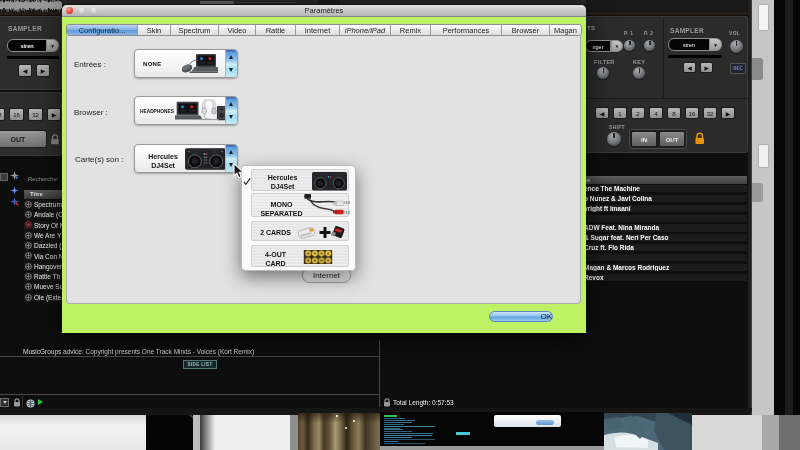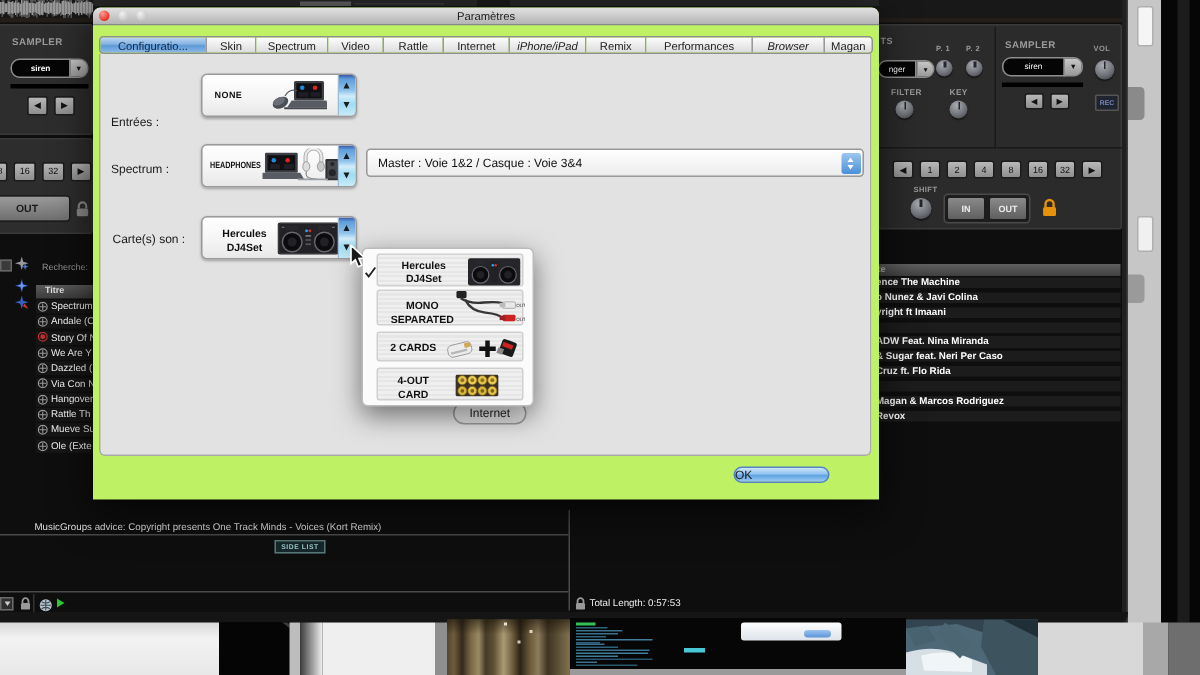--- a/index.html
+++ b/index.html
@@ -421,28 +421,28 @@
     <div class="abs" id="tabs" style="left:4px;top:19px;width:516px;height:12px;display:flex;border:1px solid #8e8e8e;border-radius:3px;overflow:hidden;box-sizing:border-box;">
       <div class="tab sel" style="width:71px;">Configuratio...</div>
       <div class="tab" style="width:33px;">Skin</div>
       <div class="tab" style="width:48px;">Spectrum</div>
       <div class="tab" style="width:37px;">Video</div>
       <div class="tab" style="width:40px;">Rattle</div>
       <div class="tab" style="width:44px;">Internet</div>
       <div class="tab" style="width:51px;font-style:italic;">iPhone/iPad</div>
       <div class="tab" style="width:40px;">Remix</div>
       <div class="tab" style="width:71px;">Performances</div>
-      <div class="tab" style="width:48px;font-style:italic;">Browser</div>
+      <div class="tab" style="width:48px;">Browser</div>
       <div class="tab" style="width:31px;border-right:none;">Magan</div>
     </div>
 
     <div class="abs" style="left:4px;top:31px;width:515px;height:268px;background:#e2e2e2;border:1px solid #aaa;border-top:none;border-radius:0 0 4px 4px;box-sizing:border-box;"></div>
 
-    <div class="abs" style="left:12px;top:72px;font-size:8px;color:#1a1a1a;text-align:right;">Entrées :</div>
-    <div class="abs" style="left:12px;top:103px;font-size:8px;color:#1a1a1a;">Spectrum :</div>
+    <div class="abs" style="left:12px;top:55px;font-size:8px;color:#1a1a1a;text-align:right;">Entrées :</div>
+    <div class="abs" style="left:12px;top:103px;font-size:8px;color:#1a1a1a;">Browser :</div>
     <div class="abs" style="left:13px;top:150px;font-size:8px;color:#1a1a1a;">Carte(s) son :</div>
 
     <div class="ddc" style="left:72px;top:44.5px;">
       <div class="abs" style="left:8px;top:11px;font-size:6px;font-weight:bold;color:#111;letter-spacing:.3px;">NONE</div>
       <svg class="abs" style="left:45px;top:3px;" width="38" height="23" viewBox="0 0 38 23">
         <rect x="16" y="1" width="20" height="13" rx="1" fill="#3c3f44"></rect>
         <rect x="17.5" y="2.5" width="17" height="10" fill="#101014"></rect>
         <circle cx="21.5" cy="5.5" r="1.5" fill="#2288dd"></circle>
         <circle cx="30" cy="5.5" r="1.5" fill="#dd2222"></circle>
         <rect x="19" y="8.5" width="6.5" height="3" fill="#1e1e24"></rect>
@@ -504,31 +504,24 @@
           <rect x="39" y="3" width="2" height="1" fill="#6a6a70"></rect>
         <rect x="20" y="12" width="4" height="1.2" fill="#555"></rect>
         <rect x="20" y="15" width="4" height="1.2" fill="#555"></rect>
       </svg>
       <div class="stepper">
           <div class="arr-u"></div>
           <div class="arr-d"></div>
         </div>
     </div>
 
-    <div class="abs" style="left:182px;top:94.5px;width:332px;height:19px;background:linear-gradient(#ffffff,#ececec);border:1px solid #999;border-radius:3px;box-sizing:border-box;">
-      <div class="abs" style="left:7px;top:0;line-height:17px;font-size:8px;color:#111;">Master : Voie 1&amp;2 / Casque : Voie 3&amp;4</div>
-      <div class="abs" style="right:1.5px;top:1.5px;width:13px;height:14.5px;background:linear-gradient(#9cc6f0,#4a90d8);border-radius:2px;">
-        <div style="position:absolute;left:4px;top:3px;width:0;height:0;border-left:2.5px solid transparent;border-right:2.5px solid transparent;border-bottom:3.5px solid #fff;"></div>
-        <div style="position:absolute;left:4px;bottom:3px;width:0;height:0;border-left:2.5px solid transparent;border-right:2.5px solid transparent;border-top:3.5px solid #fff;"></div>
-      </div>
-    </div>
 
     <div class="abs" style="left:240px;top:263px;width:49px;height:15px;background:linear-gradient(#fdfdfd,#dcdcdc);border:1px solid #9a9a9a;border-radius:8px;box-sizing:border-box;color:#222;font-size:8px;text-align:center;line-height:13px;">Internet</div>
 
-    <div class="abs" style="left:427px;top:306px;width:64px;height:11px;background:linear-gradient(#cfe6fa,#8fc1ef 45%,#5fa3e2 55%,#9ccaf2);border:1px solid #5585c0;border-radius:6px;box-sizing:border-box;color:#1a1a1a;font-size:8px;text-align:left;line-height:10px;">OK</div>
+    <div class="abs" style="left:427px;top:306px;width:64px;height:11px;background:linear-gradient(#cfe6fa,#8fc1ef 45%,#5fa3e2 55%,#9ccaf2);border:1px solid #5585c0;border-radius:6px;box-sizing:border-box;color:#1a1a1a;font-size:8px;text-align:right;line-height:10px;">OK</div>
   </div>
 
   <div class="abs" id="popup" style="left:241px;top:164.5px;width:115px;height:106.5px;background:#fbfbfb;border:1px solid #bbb;border-radius:4px;box-sizing:border-box;box-shadow:0 6px 18px rgba(0,0,0,.5);">
     <div class="pitem" style="top:3.5px;height:21.5px;">
       <div class="ptxt" style="left:4px;top:3px;width:54px;">Hercules<br>DJ4Set</div>
       <svg class="abs" style="left:60px;top:0.5px;" width="35" height="20.5" viewBox="0 0 44 23">
         <rect x="0" y="0" width="44" height="23" rx="2" fill="#26262a"></rect>
         <circle cx="10.5" cy="14" r="7" fill="#0c0c0e" stroke="#6a6a72" stroke-width="1"></circle>
         <circle cx="10.5" cy="14" r="3.2" fill="#222226"></circle>
         <circle cx="33.5" cy="14" r="7" fill="#0c0c0e" stroke="#686870" stroke-width="1"></circle>

